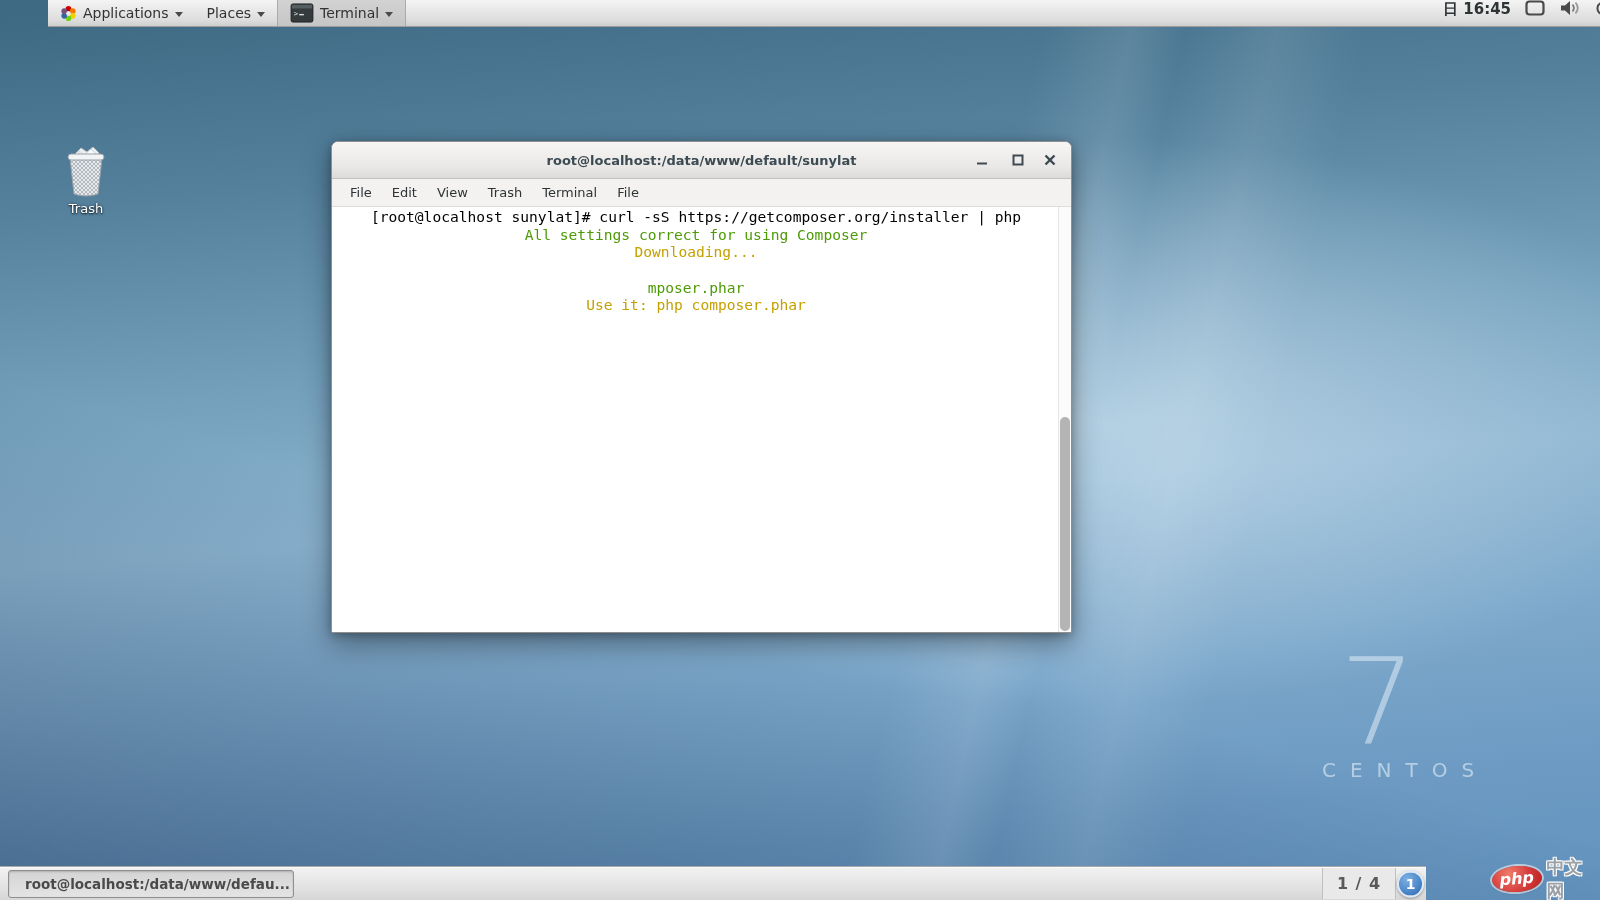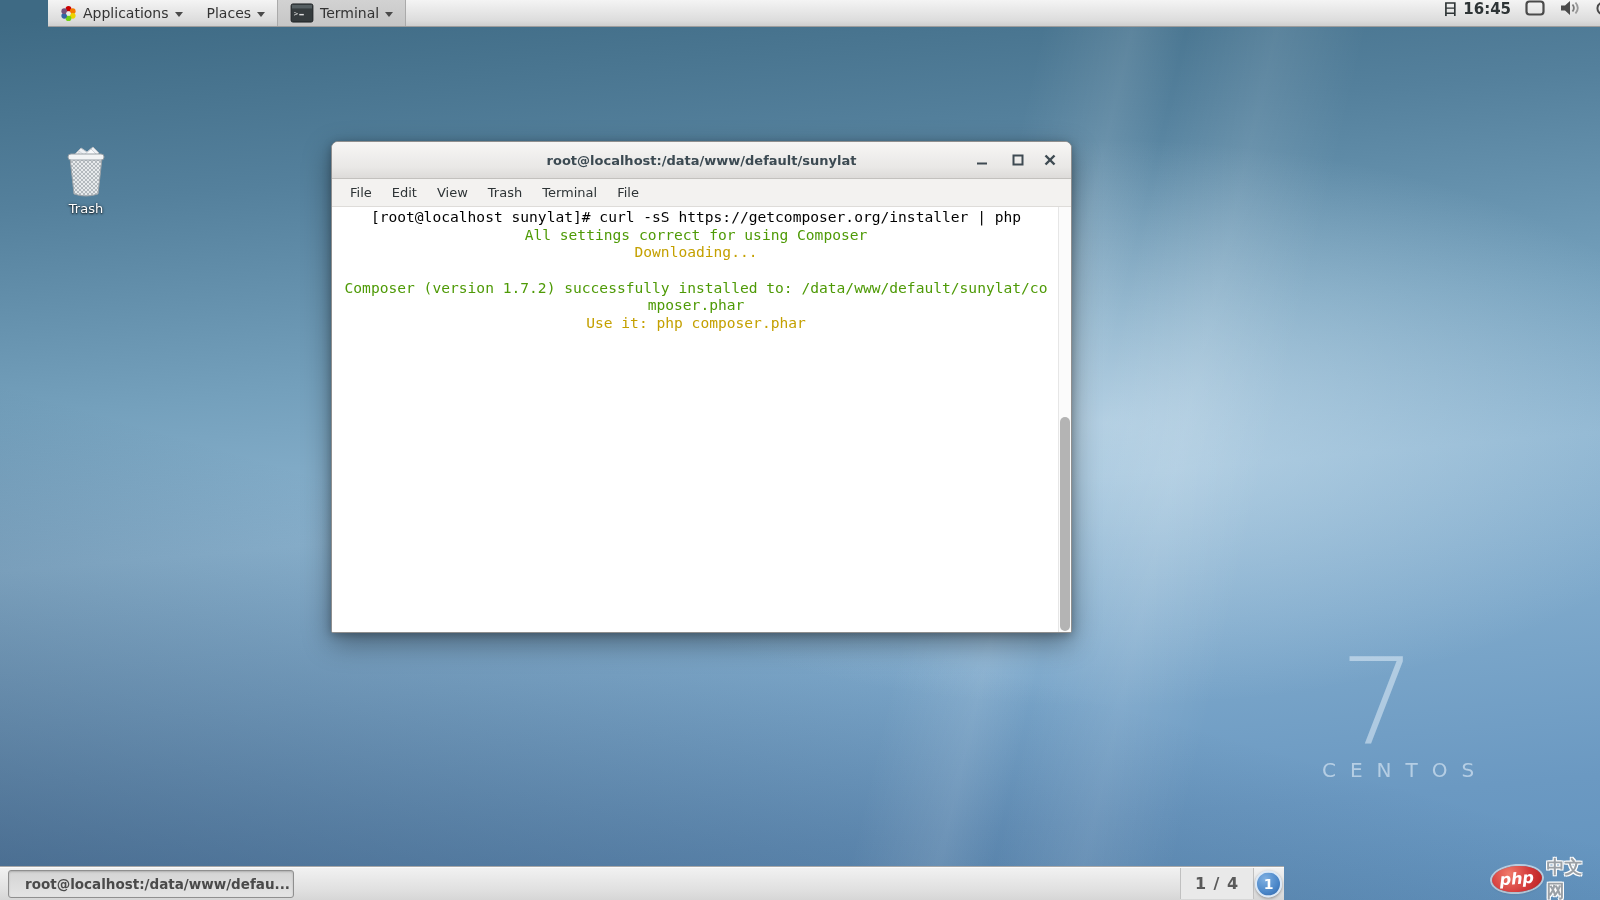--- a/index.html
+++ b/index.html
@@ -73,21 +73,21 @@
   .term-wrap { position:relative; flex:1; background:#fff; overflow:hidden; border-radius:0 0 1px 1px; }
   .term-output { position:absolute; left:3px; top:1px; right:14px; }
   .tline { white-space:pre; height:17.7px;
     font-family:"DejaVu Sans Mono","Liberation Mono",monospace; font-size:14.6px; line-height:17.7px;text-align:center; }
   .cursor { display:inline-block; width:8.8px; height:15px; background:#000; vertical-align:-2px; }
   .scrollbar { position:absolute; top:0; right:0; width:13px; height:100%; background:#fbfbfb; border-left:1px solid #e6e6e6; }
   .scroll-thumb { position:absolute; right:1px; bottom:1px; width:10px; height:214px; background:#b4b4b4; border-radius:5px; }
 
   
   .taskbar {
-    position:absolute; left:0; bottom:0; width:1284px; height:34px; z-index:55;
+    position:absolute; left:0; bottom:0; width:1426px; height:34px; z-index:55;
     background:linear-gradient(#f2f2f2, #e0e0e0 70%, #d6d6d6);
     border-top:1px solid #a8a8a8; box-shadow:inset 0 1px 0 #fafafa;
     display:flex; align-items:center;
   }
   .task-btn {
     margin-left:8px; width:286px; height:28px; display:flex; align-items:center; gap:8px;
     padding:0 8px; border:1px solid #8f8f8f; border-radius:3px;
     background:linear-gradient(#d4d4d4,#e4e4e4); box-shadow:inset 0 1px 2px rgba(0,0,0,0.18);
     font-size:13.5px; font-weight:bold; color:#4a4a4a;
     white-space:nowrap; overflow:hidden;
@@ -233,21 +233,20 @@
     <span class="menu-item">Trash</span>
     <span class="menu-item">Terminal</span>
     <span class="menu-item">File</span>
   </div>
   <div class="term-wrap">
     <div class="term-output">
         <div class="tline" style="color: rgb(0, 0, 0);">[root@localhost sunylat]# curl -sS https://getcomposer.org/installer | php</div>
         <div class="tline" style="color: rgb(78, 154, 6);">All settings correct for using Composer</div>
         <div class="tline" style="color: rgb(196, 160, 0);">Downloading...</div>
         <div class="tline" style="color: rgb(0, 0, 0);"></div>
-        <div class="tline" style="color: rgb(78, 154, 6);">Composer (version 1.7.2) successfully installed to: /data/www/default/sunylat/co</div>
         <div class="tline" style="color: rgb(78, 154, 6);">mposer.phar</div>
         <div class="tline" style="color: rgb(196, 160, 0);">Use it: php composer.phar</div>
         <div class="tline" style="color: rgb(0, 0, 0);"></div>
       </div>
     <div class="scrollbar">
       <div class="scroll-thumb"></div>
     </div>
   </div>
 </div>
 

